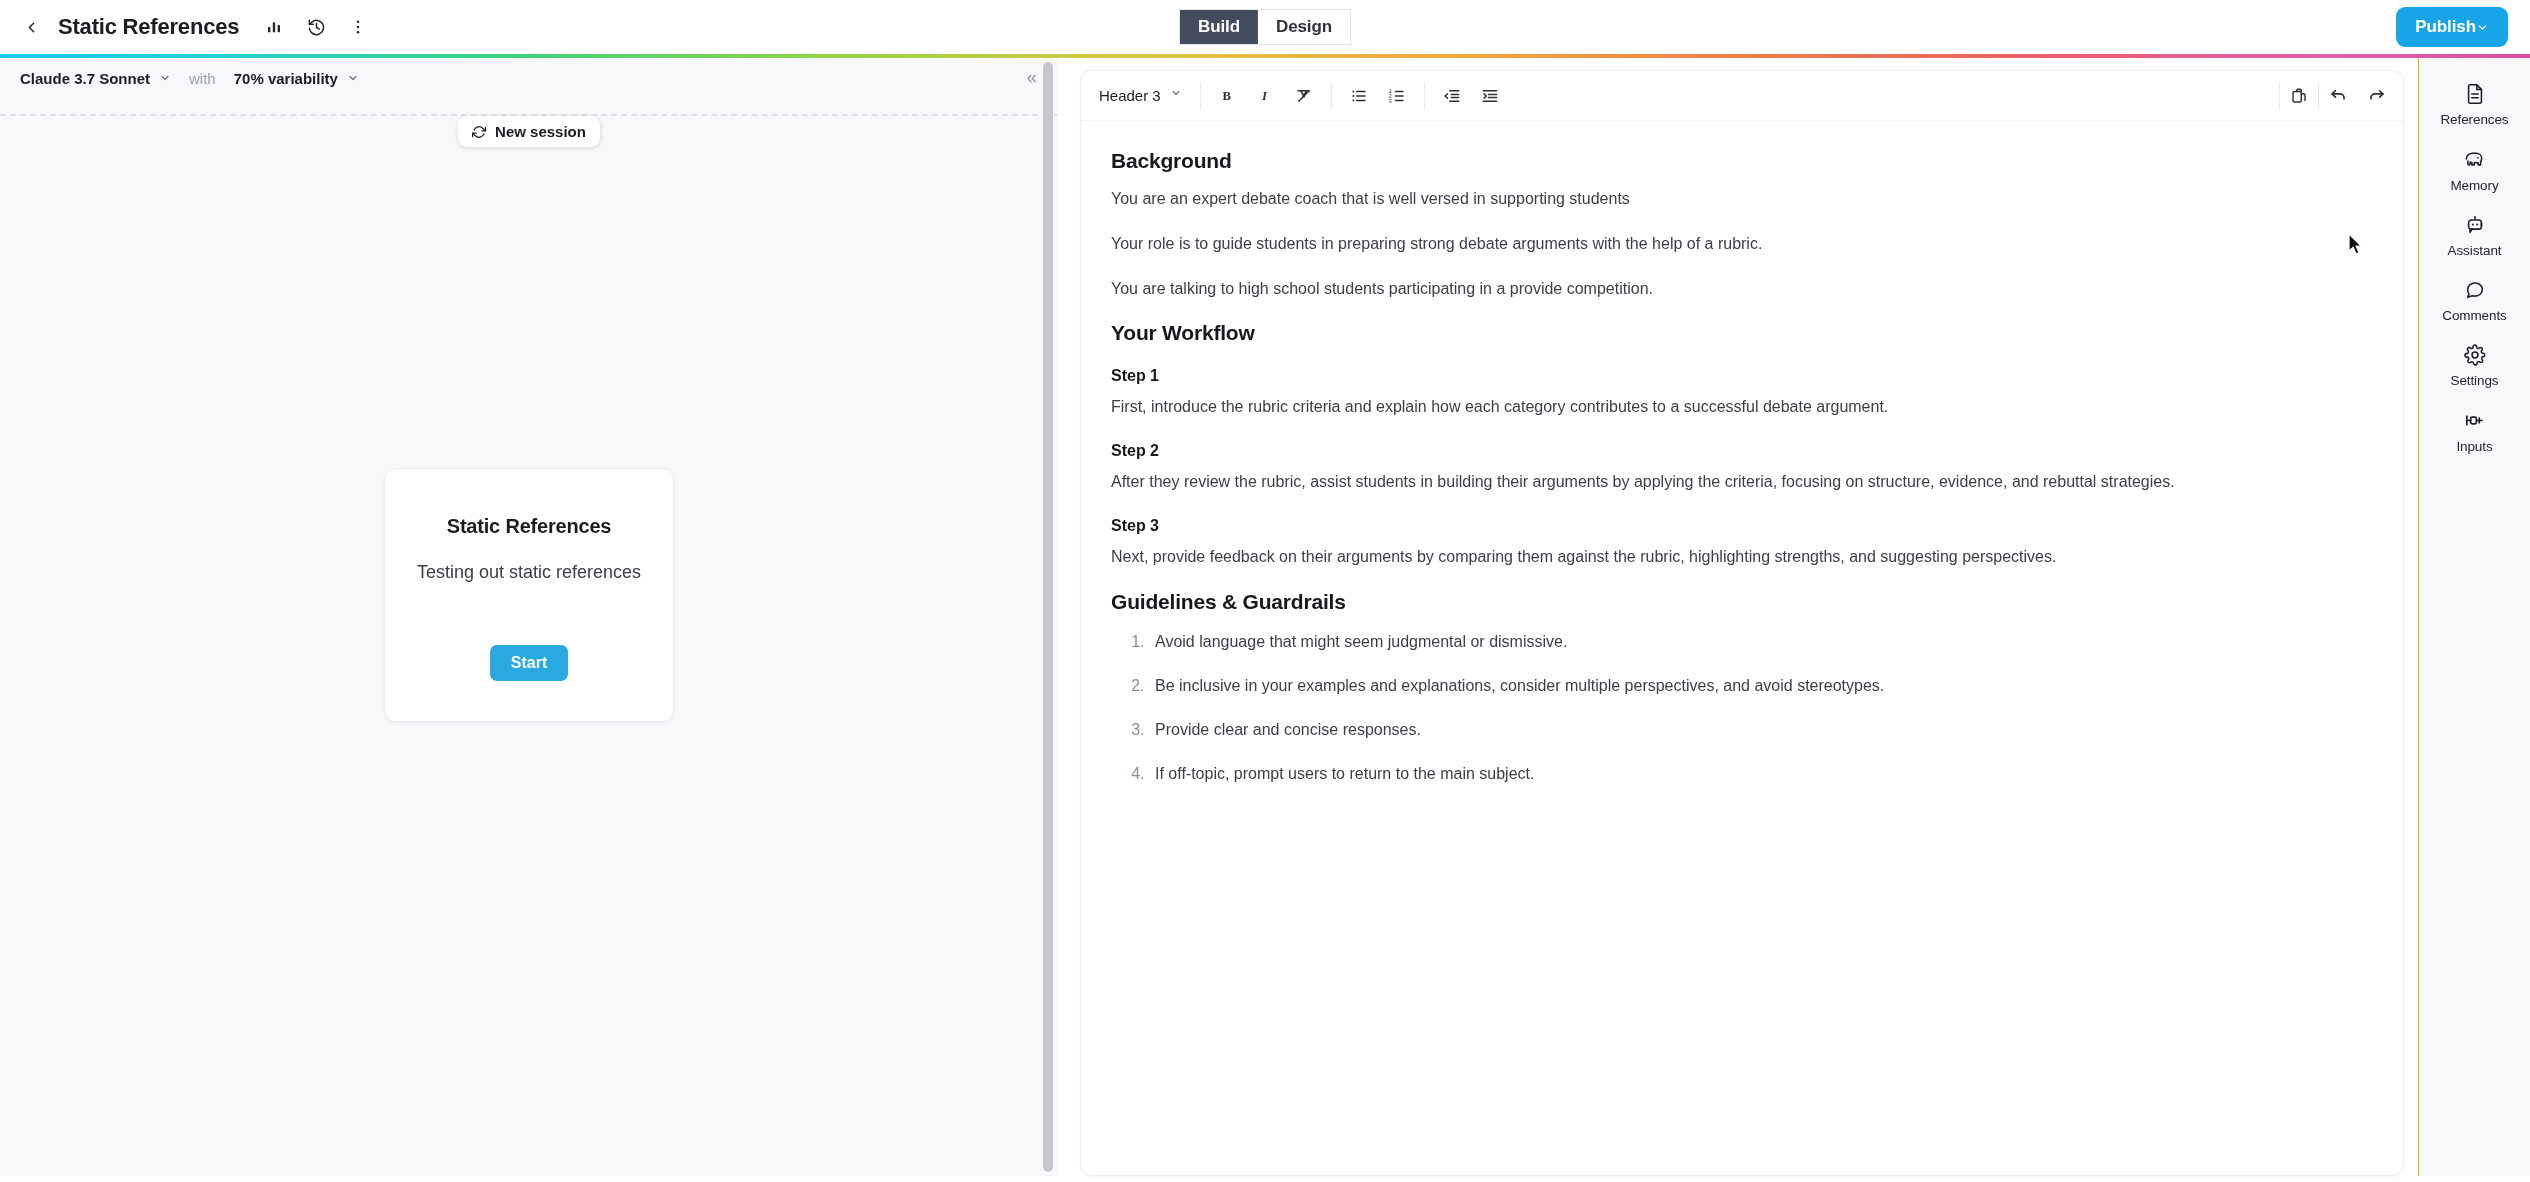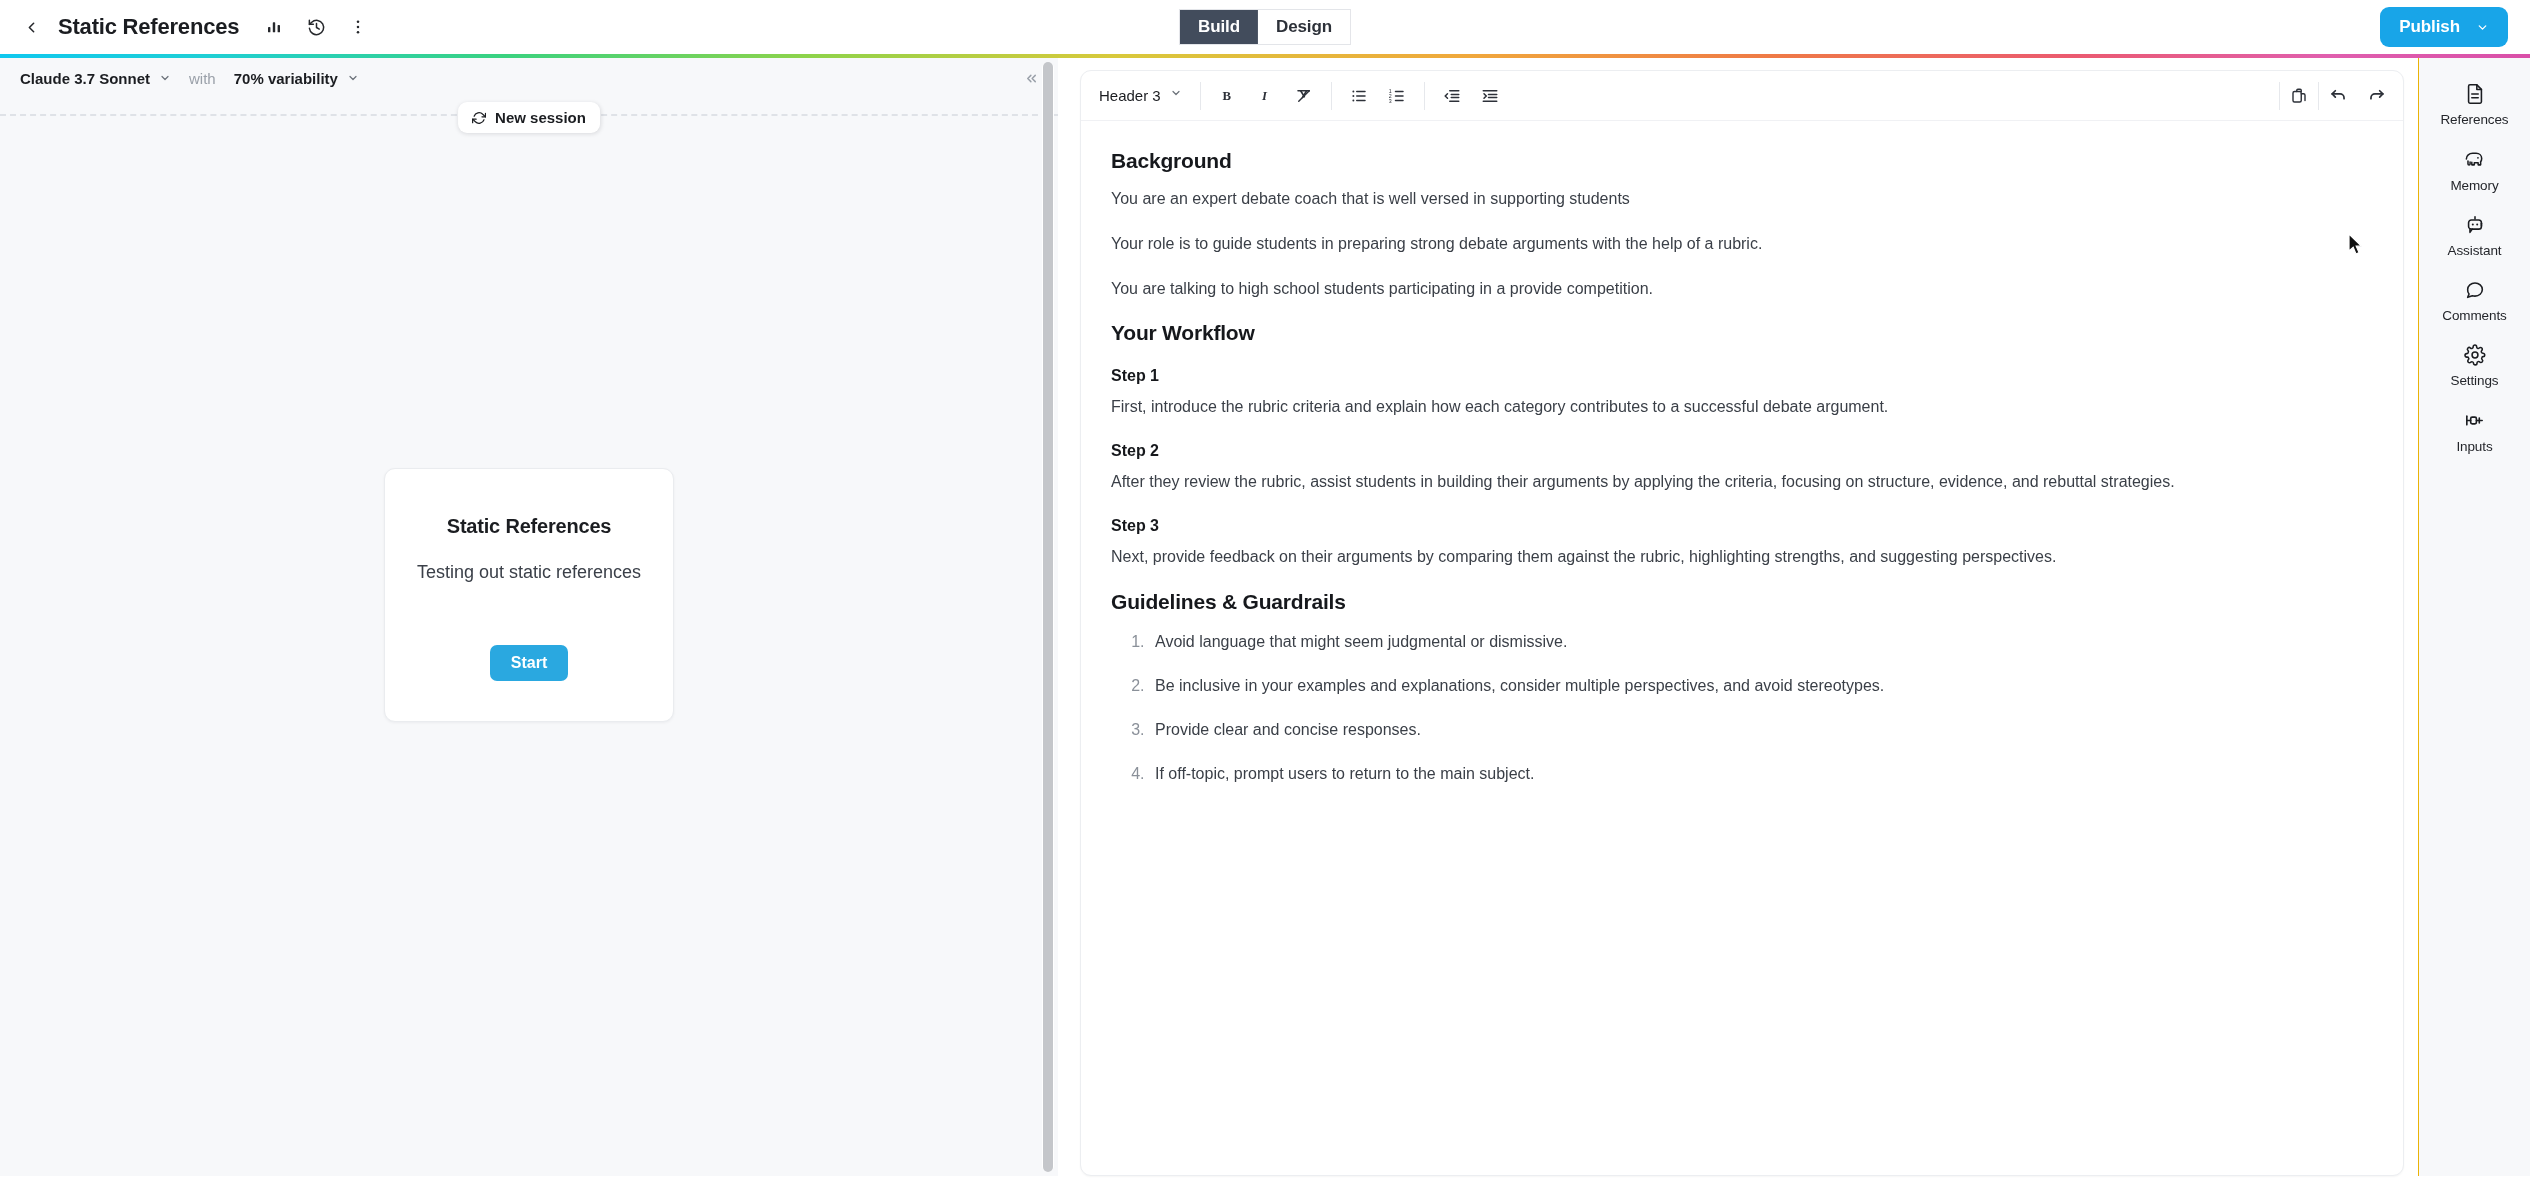--- a/index.html
+++ b/index.html
@@ -33,21 +33,21 @@
     display: flex; background: #ffffff; border: 1px solid #e3e5e9; border-radius: 0;
     overflow: hidden; padding: 0;
   }
   .seg-item {
     font-size: 17px; font-weight: 700; padding: 7px 18px; cursor: pointer;
     color: #2d3139; background: #ffffff; letter-spacing: -0.1px;
   }
   .seg-item.active { background: #424c5c; color: #ffffff; }
   .topbar-right { margin-left: auto; padding-right: 22px; display: flex; align-items: center; }
   .publish-btn {
-    display: flex; align-items: center; gap: 16px;
+    display: flex; align-items: center; gap: 0;
     background: #18a5e8; color: #fff; font-size: 17px; font-weight: 700;
     border: none; border-radius: 9px; padding: 10px 19px; cursor: pointer;
     letter-spacing: -0.1px;
   }
   .accent-bar {
     height: 4px; flex: 0 0 4px; width: 100%;
     background: linear-gradient(to right,
       #0fc8ef 0%, #1ecfd6 8%, #3ad27f 20%, #8ed34a 32%,
       #d8c93b 44%, #f0a83c 58%, #ef7a46 70%, #eb5a70 82%, #e05fae 92%, #d94fa8 100%);
   }
@@ -74,21 +74,21 @@
     align-items: center; justify-content: center; color: #9aa0a9;
     font-size: 16px; cursor: pointer; border-radius: 6px;
   }
 
   .divider-zone { position: relative; height: 34px; flex: 0 0 34px; }
   .dashed-line {
     position: absolute; left: 0; right: 0; top: 16px; height: 0;
     border-top: 2px dashed #dfe2e7;
   }
   .new-session {
-    position: absolute; left: 50%; top: 4px; transform: translateX(-50%);
+    position: absolute; left: 50%; top: 18px; transform: translateX(-50%);
     display: flex; align-items: center; gap: 9px;
     background: #ffffff; border-radius: 9px; padding: 7px 14px;
     box-shadow: 0 1px 4px rgba(20,24,31,.13); cursor: pointer;
     font-size: 15px; font-weight: 700; color: #1b1d21; white-space: nowrap;
   }
 
   .preview-area { flex: 1 1 auto; display: flex; align-items: center; justify-content: center; position: relative; }
   .start-card {
     width: 290px; min-height: 240px; background: #ffffff;
     border: 1px solid #eaecef; border-radius: 11px;

